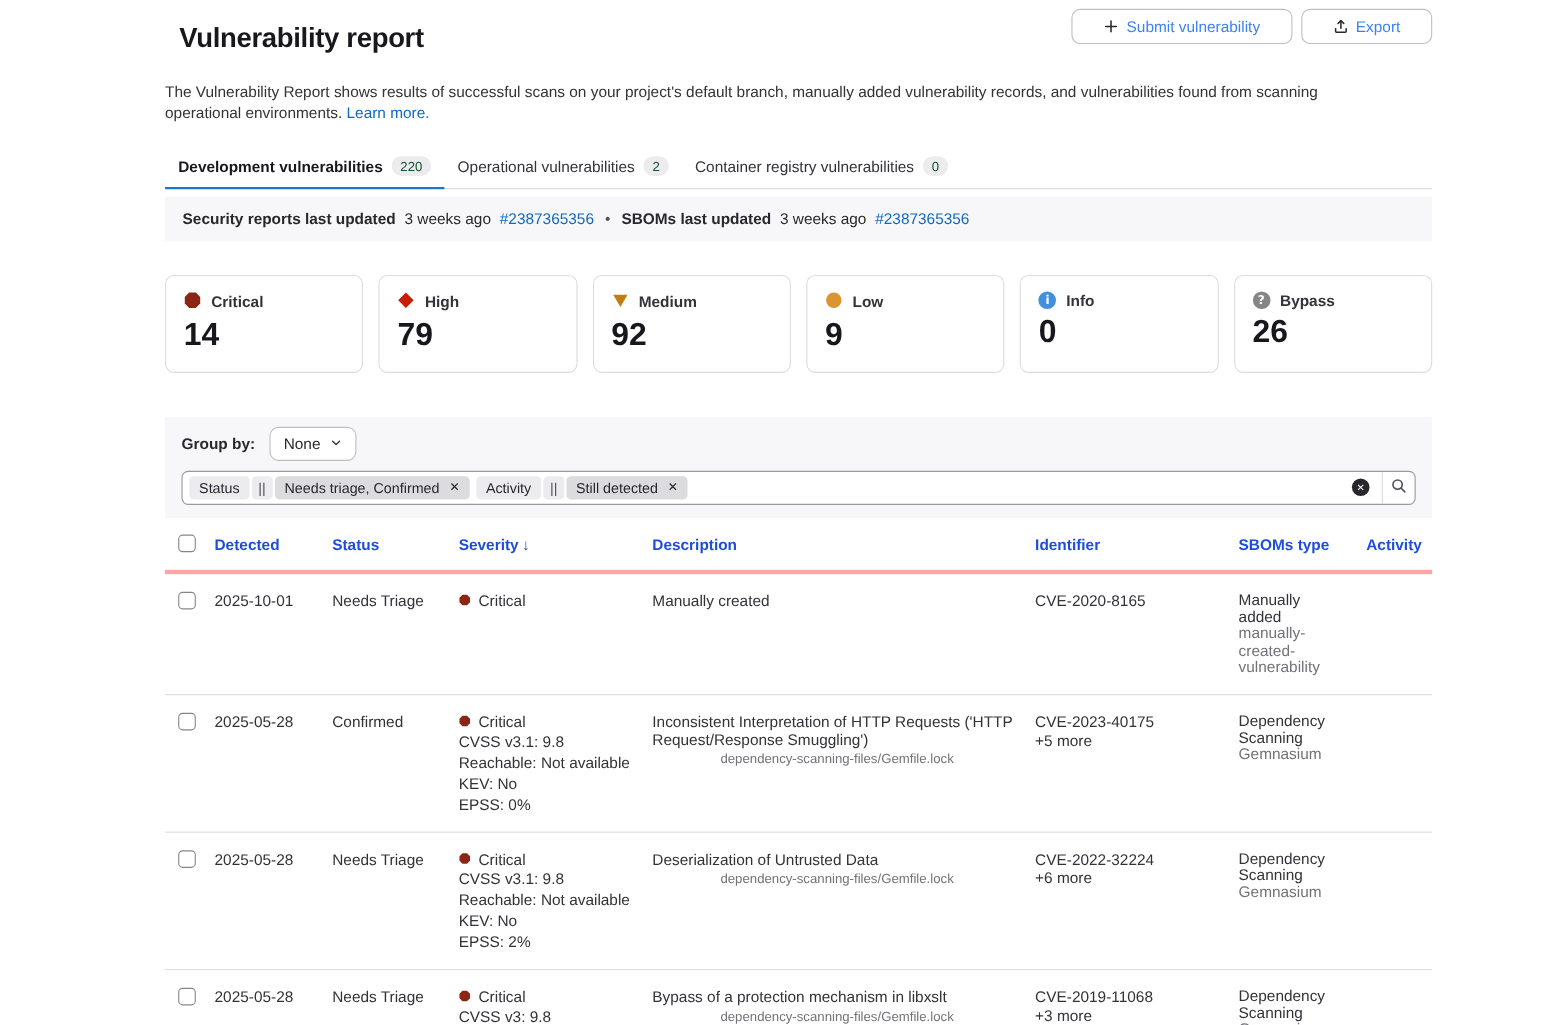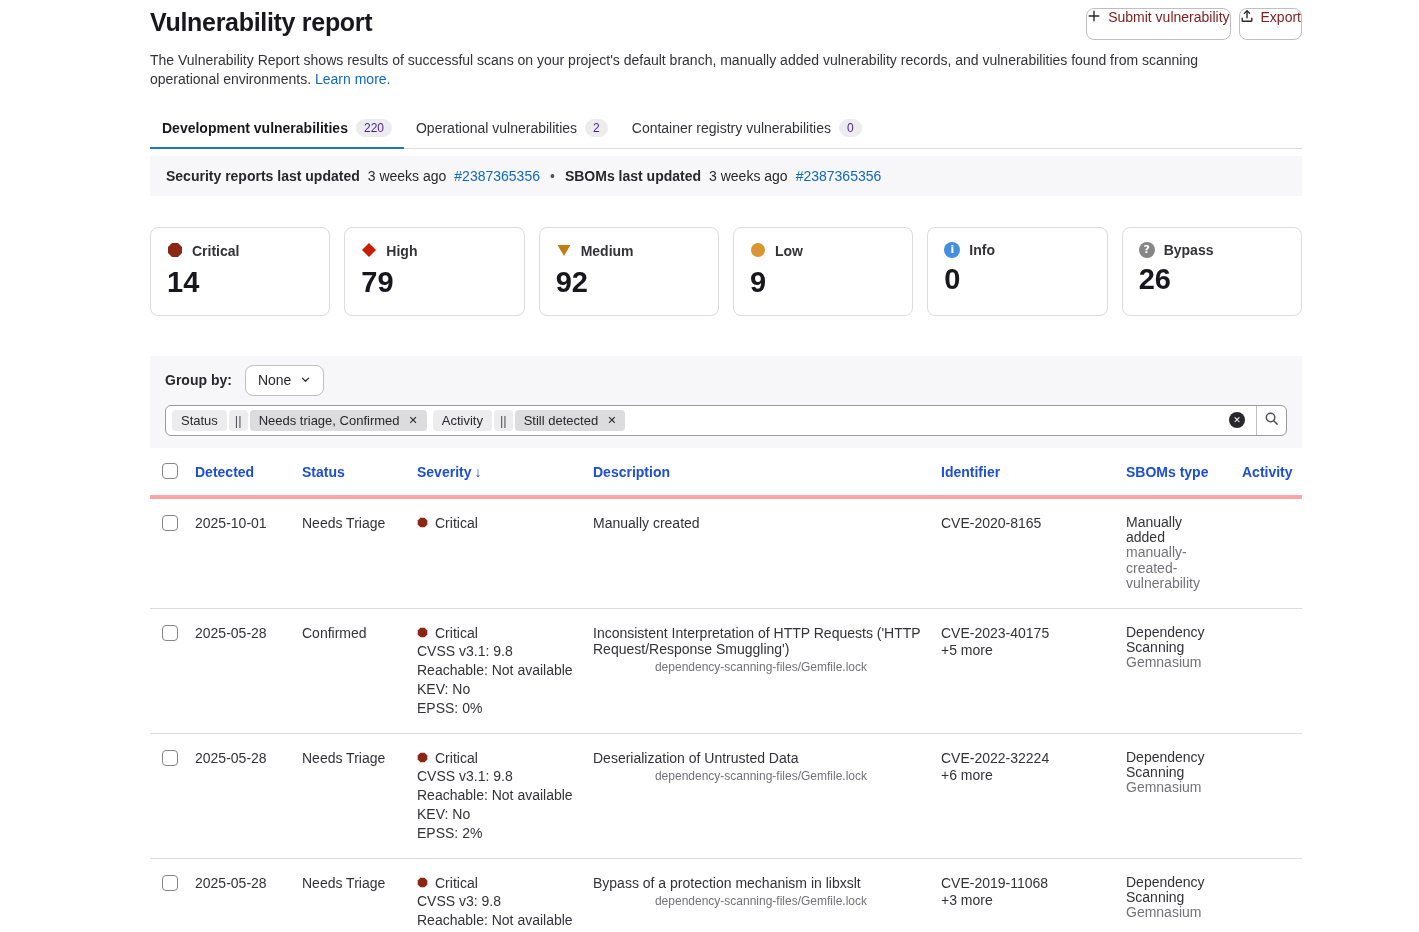--- a/index.html
+++ b/index.html
@@ -6,36 +6,36 @@
   html,body { margin:0; padding:0; }
   body {
     width:1419px; height:932px; overflow:hidden;
     background:#ffffff; color:#28272d;
     font-family:"Liberation Sans", sans-serif; font-size:14px;
   }
   .content { margin-left:150px; width:1152px; }
 
   
   .header-row { display:flex; justify-content:space-between; align-items:flex-start; padding-top:8px; }
-  .page-title { margin:0; font-size:25px; font-weight:700; color:#18171d; letter-spacing:-0.3px; }
+  .page-title { margin:13px; font-size:25px; font-weight:700; color:#18171d; letter-spacing:-0.3px; }
   .actions { display:flex; gap:8px; }
   .btn {
-    display:inline-flex; gap:7px; height:32px; padding:0 0;
+    display:inline-flex; align-items:center; gap:7px; height:32px; padding:0 28px;
     border:1px solid #bfbfc3; border-radius:8px; background:#fff;
-    font-size:14px; font-weight:500; color:#7f1d1d; cursor:pointer;
+    font-size:14px; font-weight:500; color:#3b82f6; cursor:pointer;
   }
   .btn svg { display:block; }
   .description { margin-top:11px; max-width:1095px; line-height:1.35; color:#333238; }
   a.link { color:#1068bf; text-decoration:none; }
 
   
   .tabs { display:flex; margin-top:21px; border-bottom:1px solid #dcdcde; }
   .tab { display:flex; align-items:center; gap:8px; padding:9px 12px 10px; color:#333238; cursor:pointer; }
   .tab.active { font-weight:700; color:#18171d; border-bottom:2px solid #1f75cb; margin-bottom:-1px; }
-  .badge { background:#ececef; color:#4c1d95; border-radius:10px; padding:1px 8px; font-size:12px; font-weight:400; line-height:16px; }
+  .badge { background:#ececef; color:#14532d; border-radius:10px; padding:1px 8px; font-size:12px; font-weight:400; line-height:16px; }
 
   
   .status-bar { margin-top:7px; background:#f7f7f9; padding:12px 16px; display:flex; align-items:center; gap:8px; }
   .status-bar .bold { font-weight:700; }
   .status-bar .dot-sep { color:#535158; padding:0 2px; }
 
   
   .cards { display:flex; gap:14px; margin-top:31px; }
   .card { flex:1; border:1px solid #dcdcde; border-radius:8px; padding:14px 16px; height:89px; background:#fff; }
   .card-head { display:flex; align-items:center; gap:9px; font-weight:600; color:#333238; }

